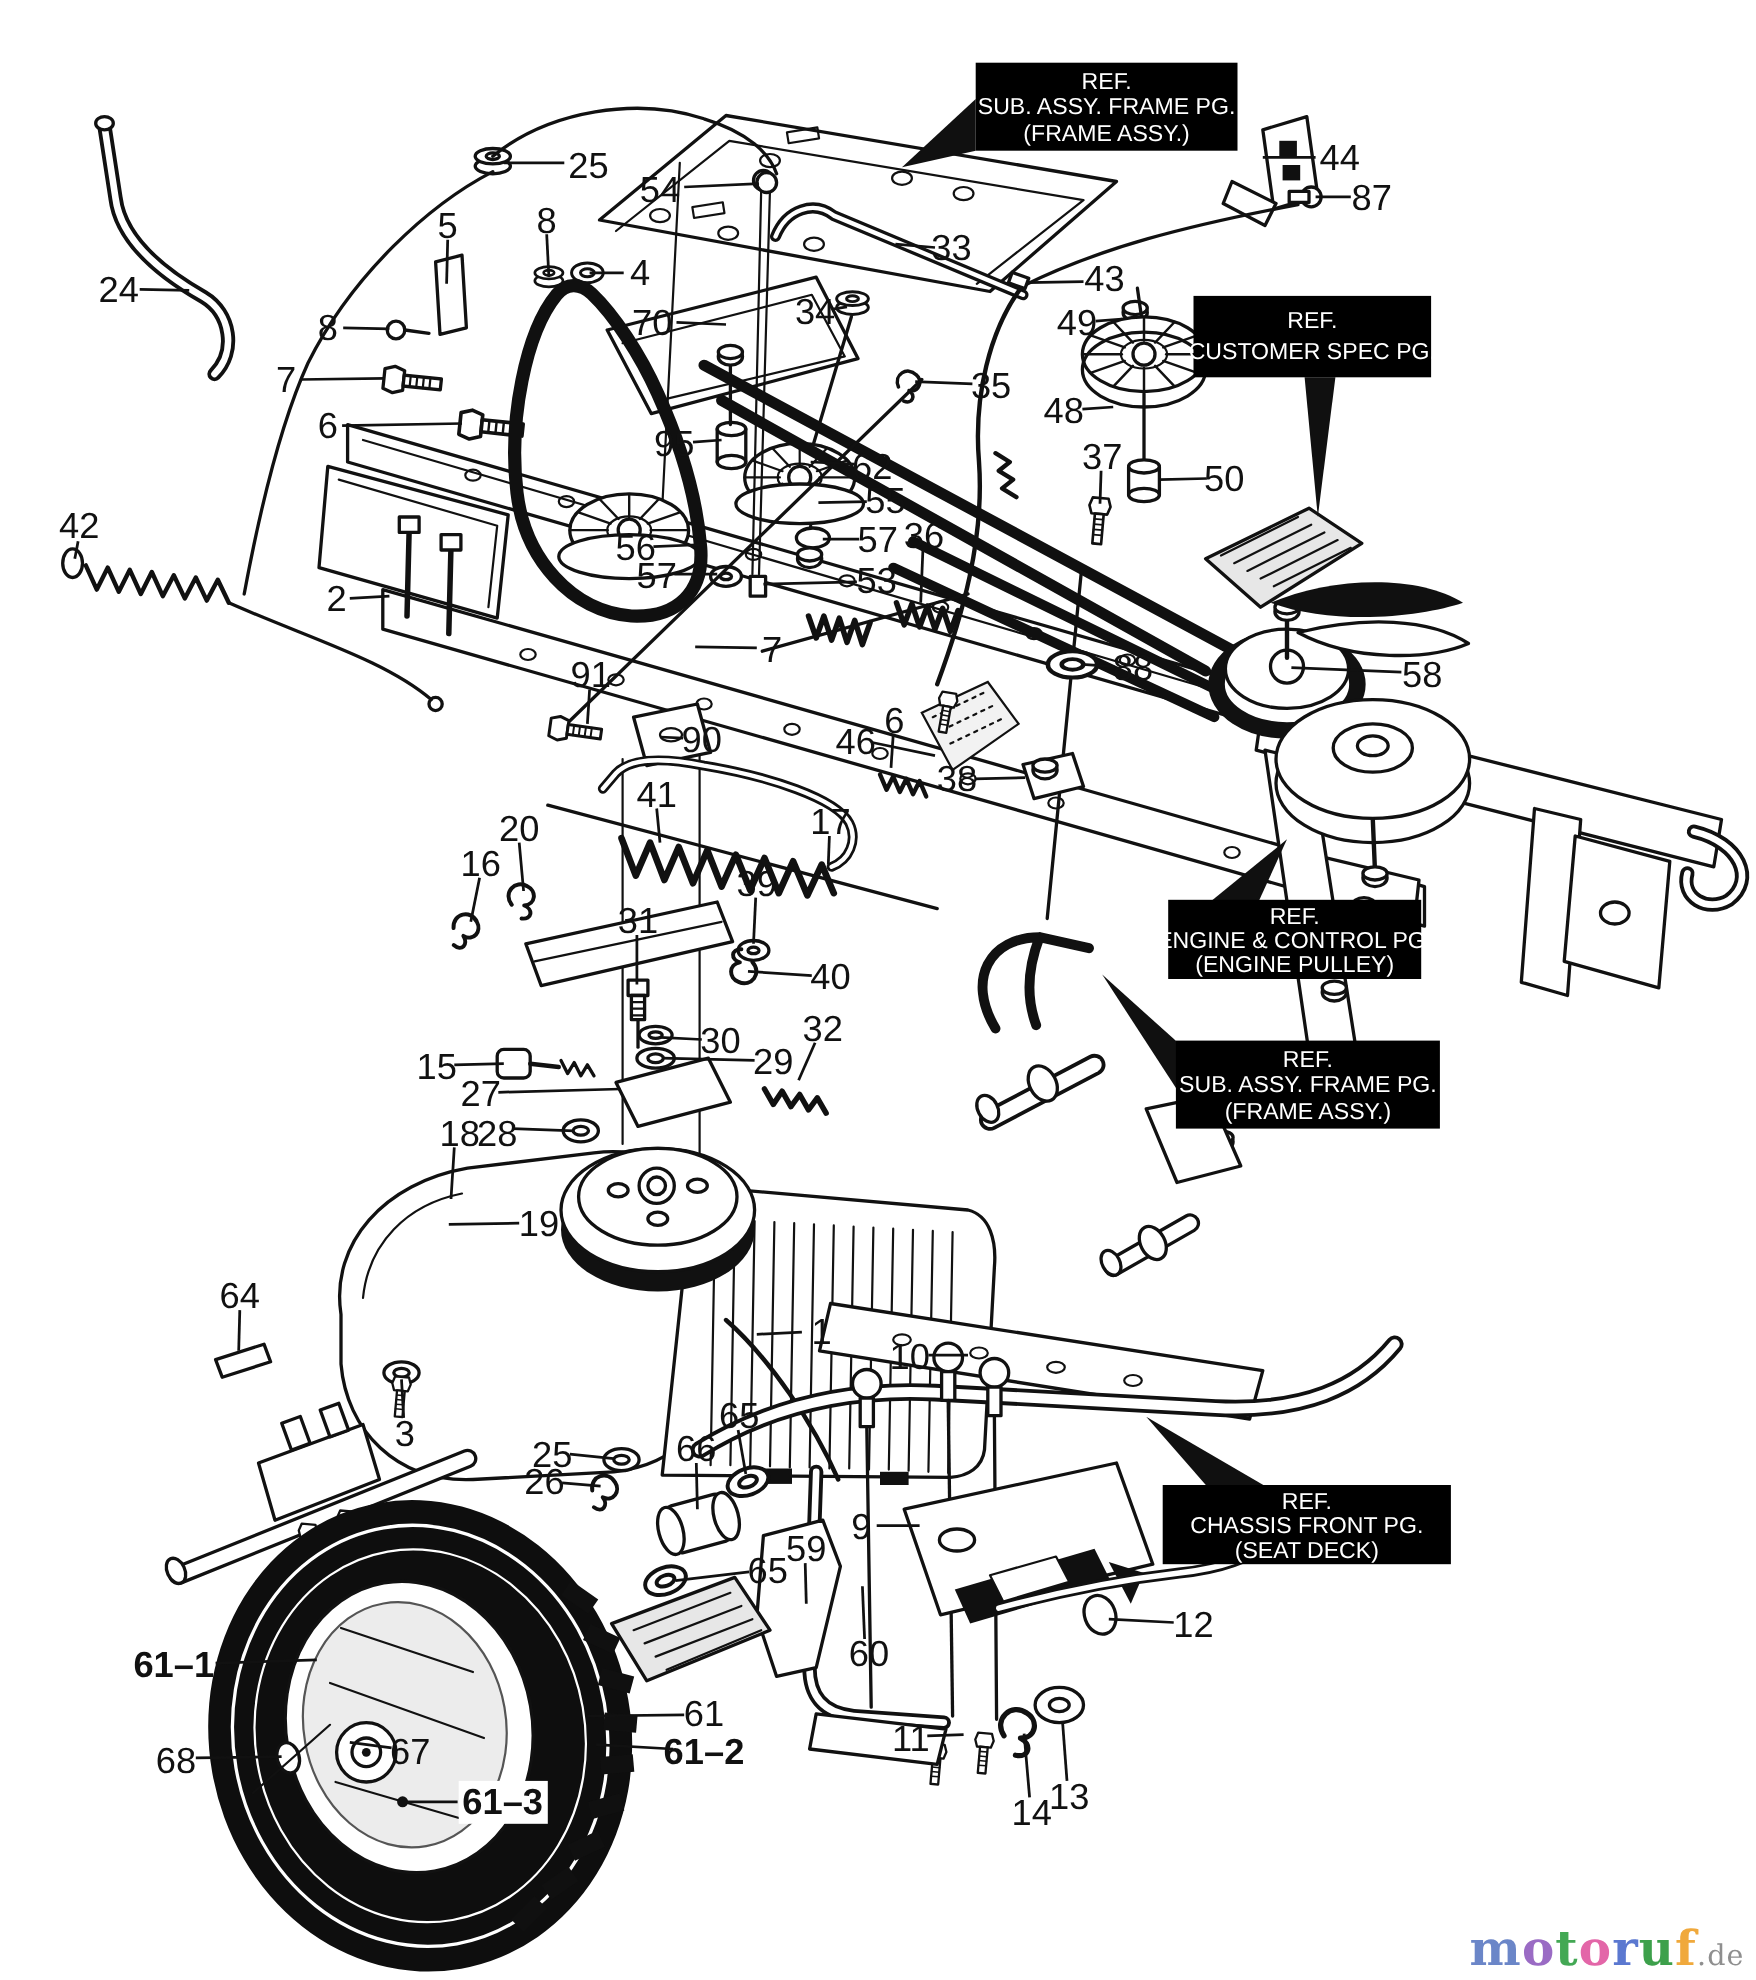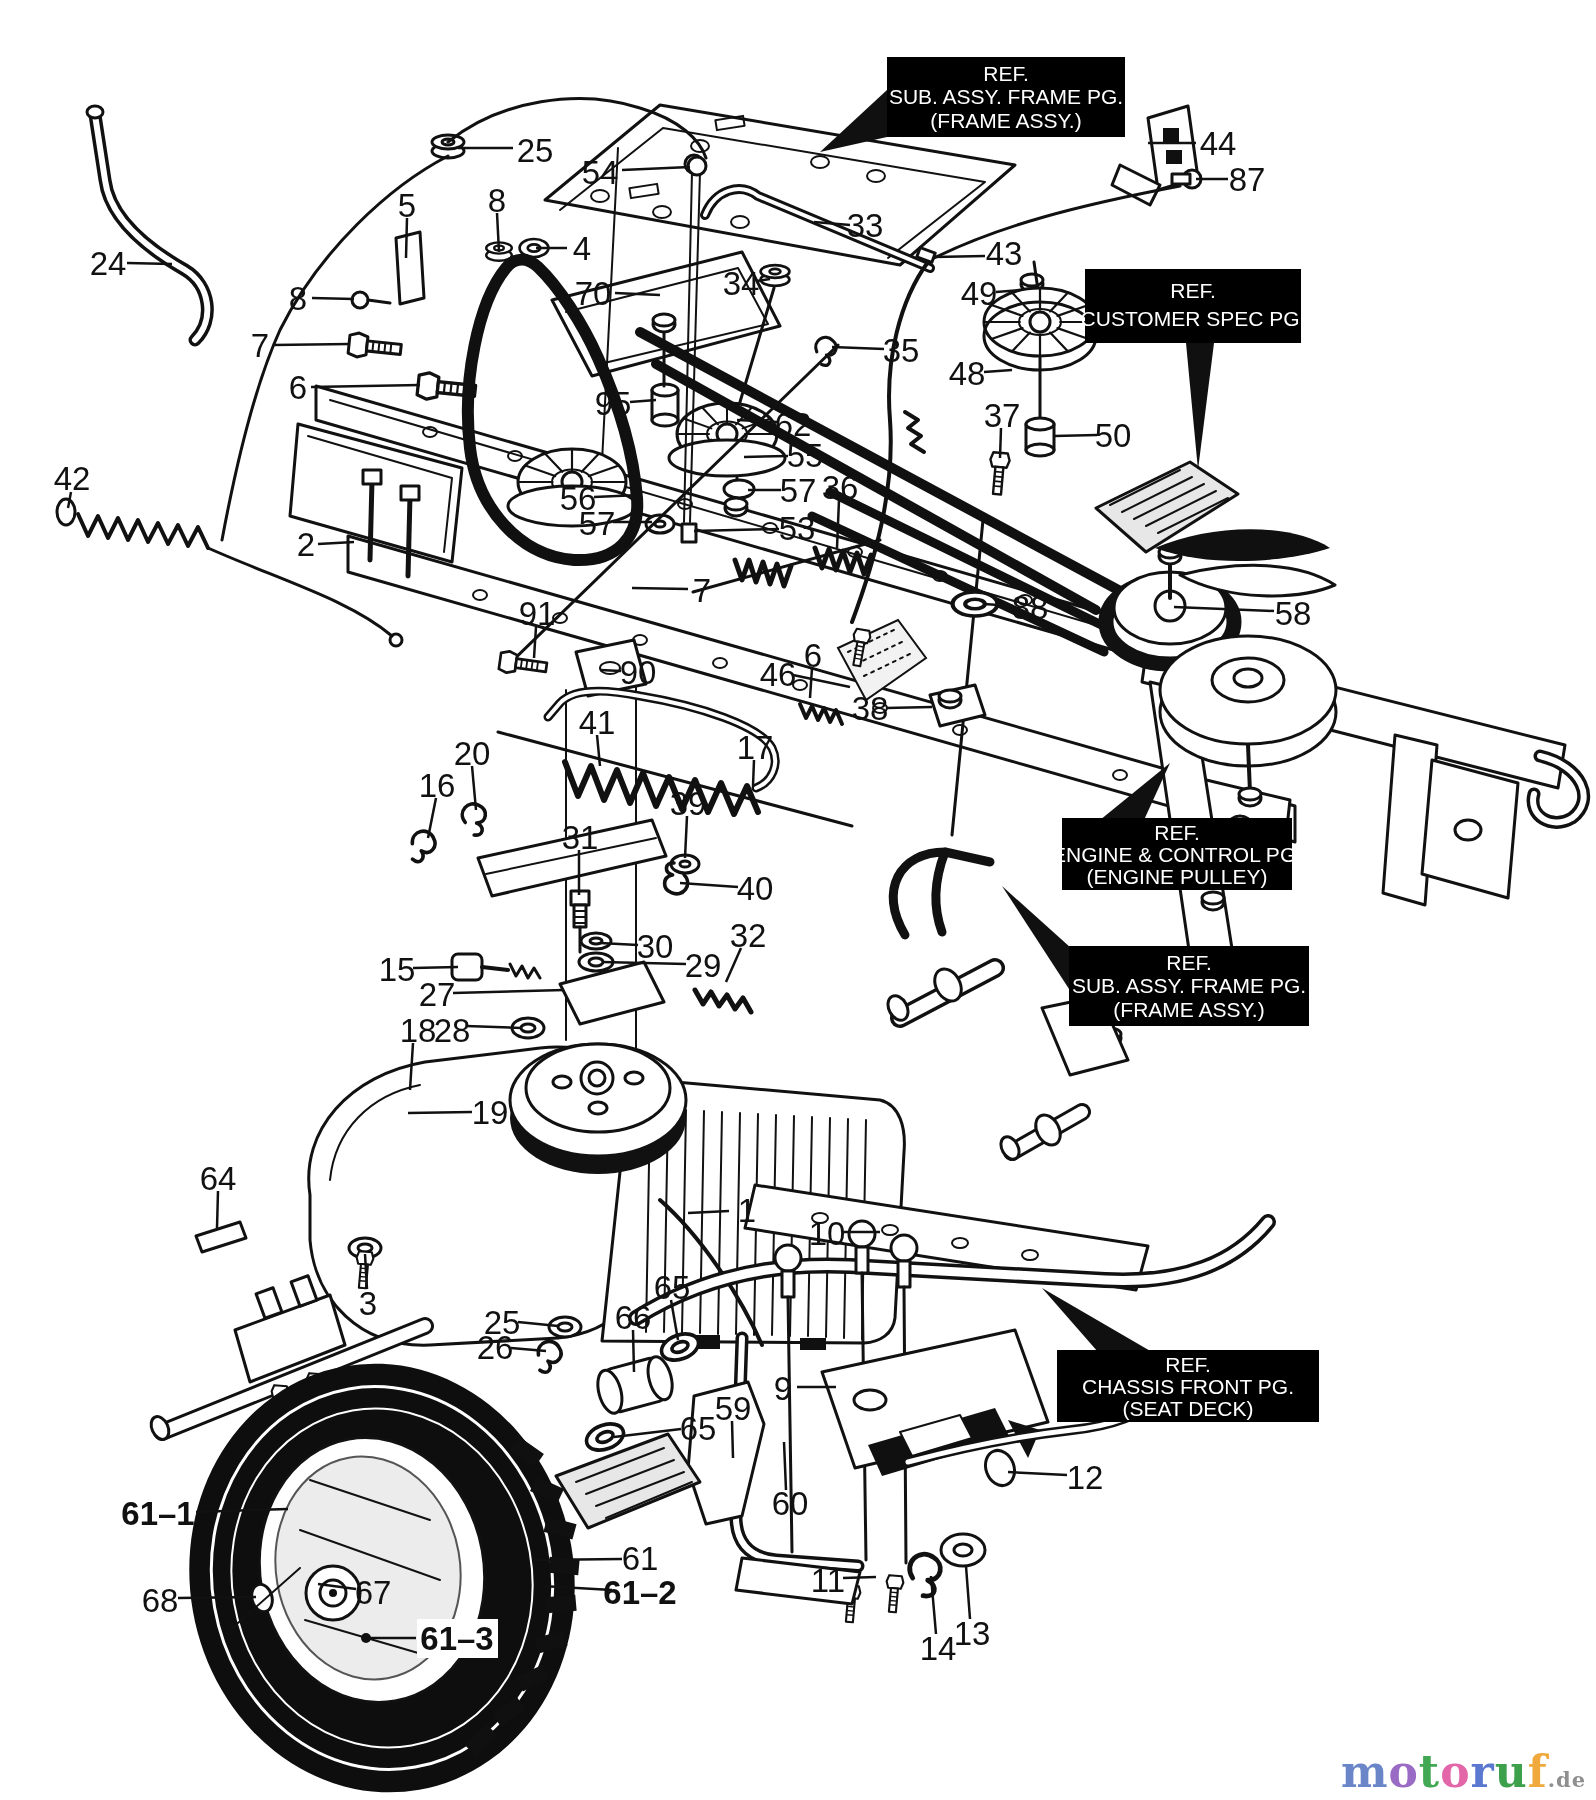--- a/index.html
+++ b/index.html
@@ -16,21 +16,21 @@
   .tubein{stroke:#fff;stroke-width:6;fill:none;stroke-linecap:round;stroke-linejoin:round}
   .belt{stroke:#101010;fill:none;stroke-linecap:round}
   .spr{stroke:#111;fill:none;stroke-width:5;stroke-linejoin:round;stroke-linecap:round}
   .leader{stroke:#111;stroke-width:2.5}
   .plabel{font-size:33px;fill:#111;text-anchor:middle;dominant-baseline:central}
   .pbold{font-weight:700}
   .boxbg{fill:#000}
   .boxtext{font-size:21px;fill:#fff;text-anchor:middle}
   .wm{position:absolute;right:10px;bottom:6px;font-family:"DejaVu Serif",serif;
       font-weight:700;font-size:44px;letter-spacing:1px;line-height:1}
-  .wm .wm-suffix{font-size:21px;font-weight:700}
+  .wm .wm-suffix{font-size:26px;font-weight:400}
 </style>
 </head>
 <body>
 
 <div class="stage">
 <svg width="1596" height="1800" viewBox="0 0 1596 1800">
 
   <defs>
     <g id="sym-spokes">
       <line class="ln thin" x1="18" y1="0" x2="50" y2="0"></line>

